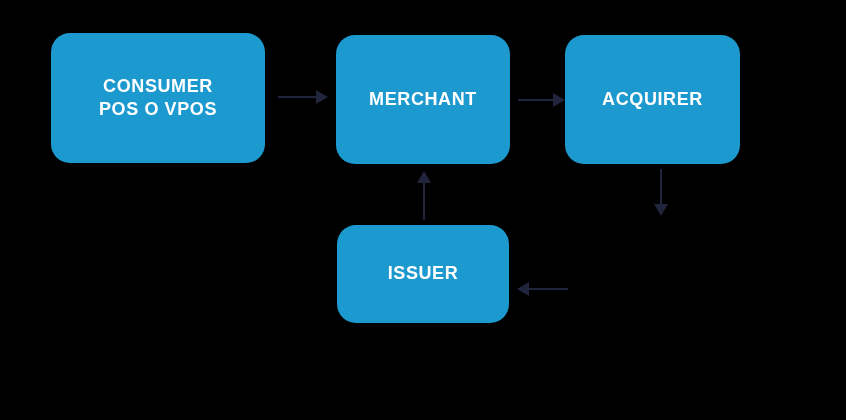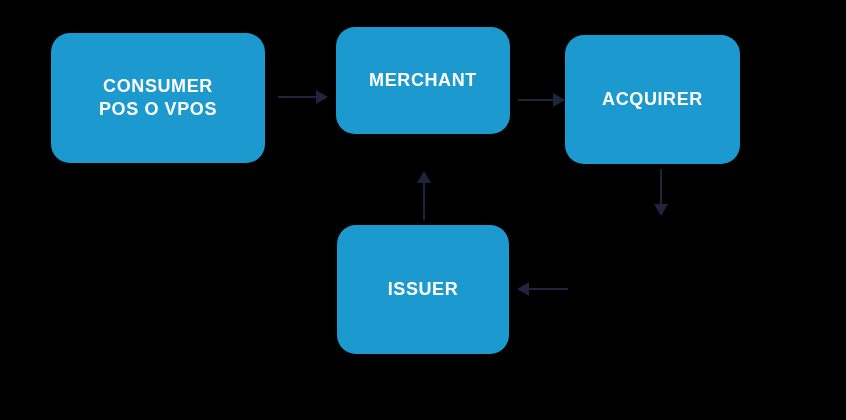--- a/index.html
+++ b/index.html
@@ -61,23 +61,23 @@
     border-right: 7px solid transparent; }
 
   .arrow-up .shaft { top: 11px; bottom: 0; left: 6px; width: 2px; }
   .arrow-up .head  { top: 0; left: 0;
     border-bottom: 12px solid var(--arrow-color);
     border-left: 7px solid transparent;
     border-right: 7px solid transparent; }
 
   
   #node-consumer    { left: 51px;  top: 33px;  width: 214px; height: 130px; }
-  #node-merchant    { left: 336px; top: 27px;  width: 174px; height: 107px; text-align: center; }
+  #node-merchant    { left: 336px; top: 35px;  width: 174px; height: 129px; text-align: center; }
   #node-acquirer    { left: 565px; top: 35px;  width: 175px; height: 129px; }
-  #node-issuer      { left: 337px; top: 225px; width: 172px; height: 129px; }
+  #node-issuer      { left: 337px; top: 225px; width: 172px; height: 98px; }
   #node-card-schema { left: 573px; top: 224px; width: 174px; height: 131px; }
 
   
   #arrow-consumer-merchant    { left: 278px; top: 90px;  width: 50px; height: 14px; }
   #arrow-merchant-acquirer    { left: 518px; top: 93px;  width: 47px; height: 14px; }
   #arrow-acquirer-cardschema  { left: 654px; top: 169px; width: 14px; height: 47px; }
   #arrow-cardschema-issuer    { left: 517px; top: 282px; width: 51px; height: 14px; }
   #arrow-issuer-merchant      { left: 417px; top: 171px; width: 14px; height: 49px; }
 </style>
 </head>

